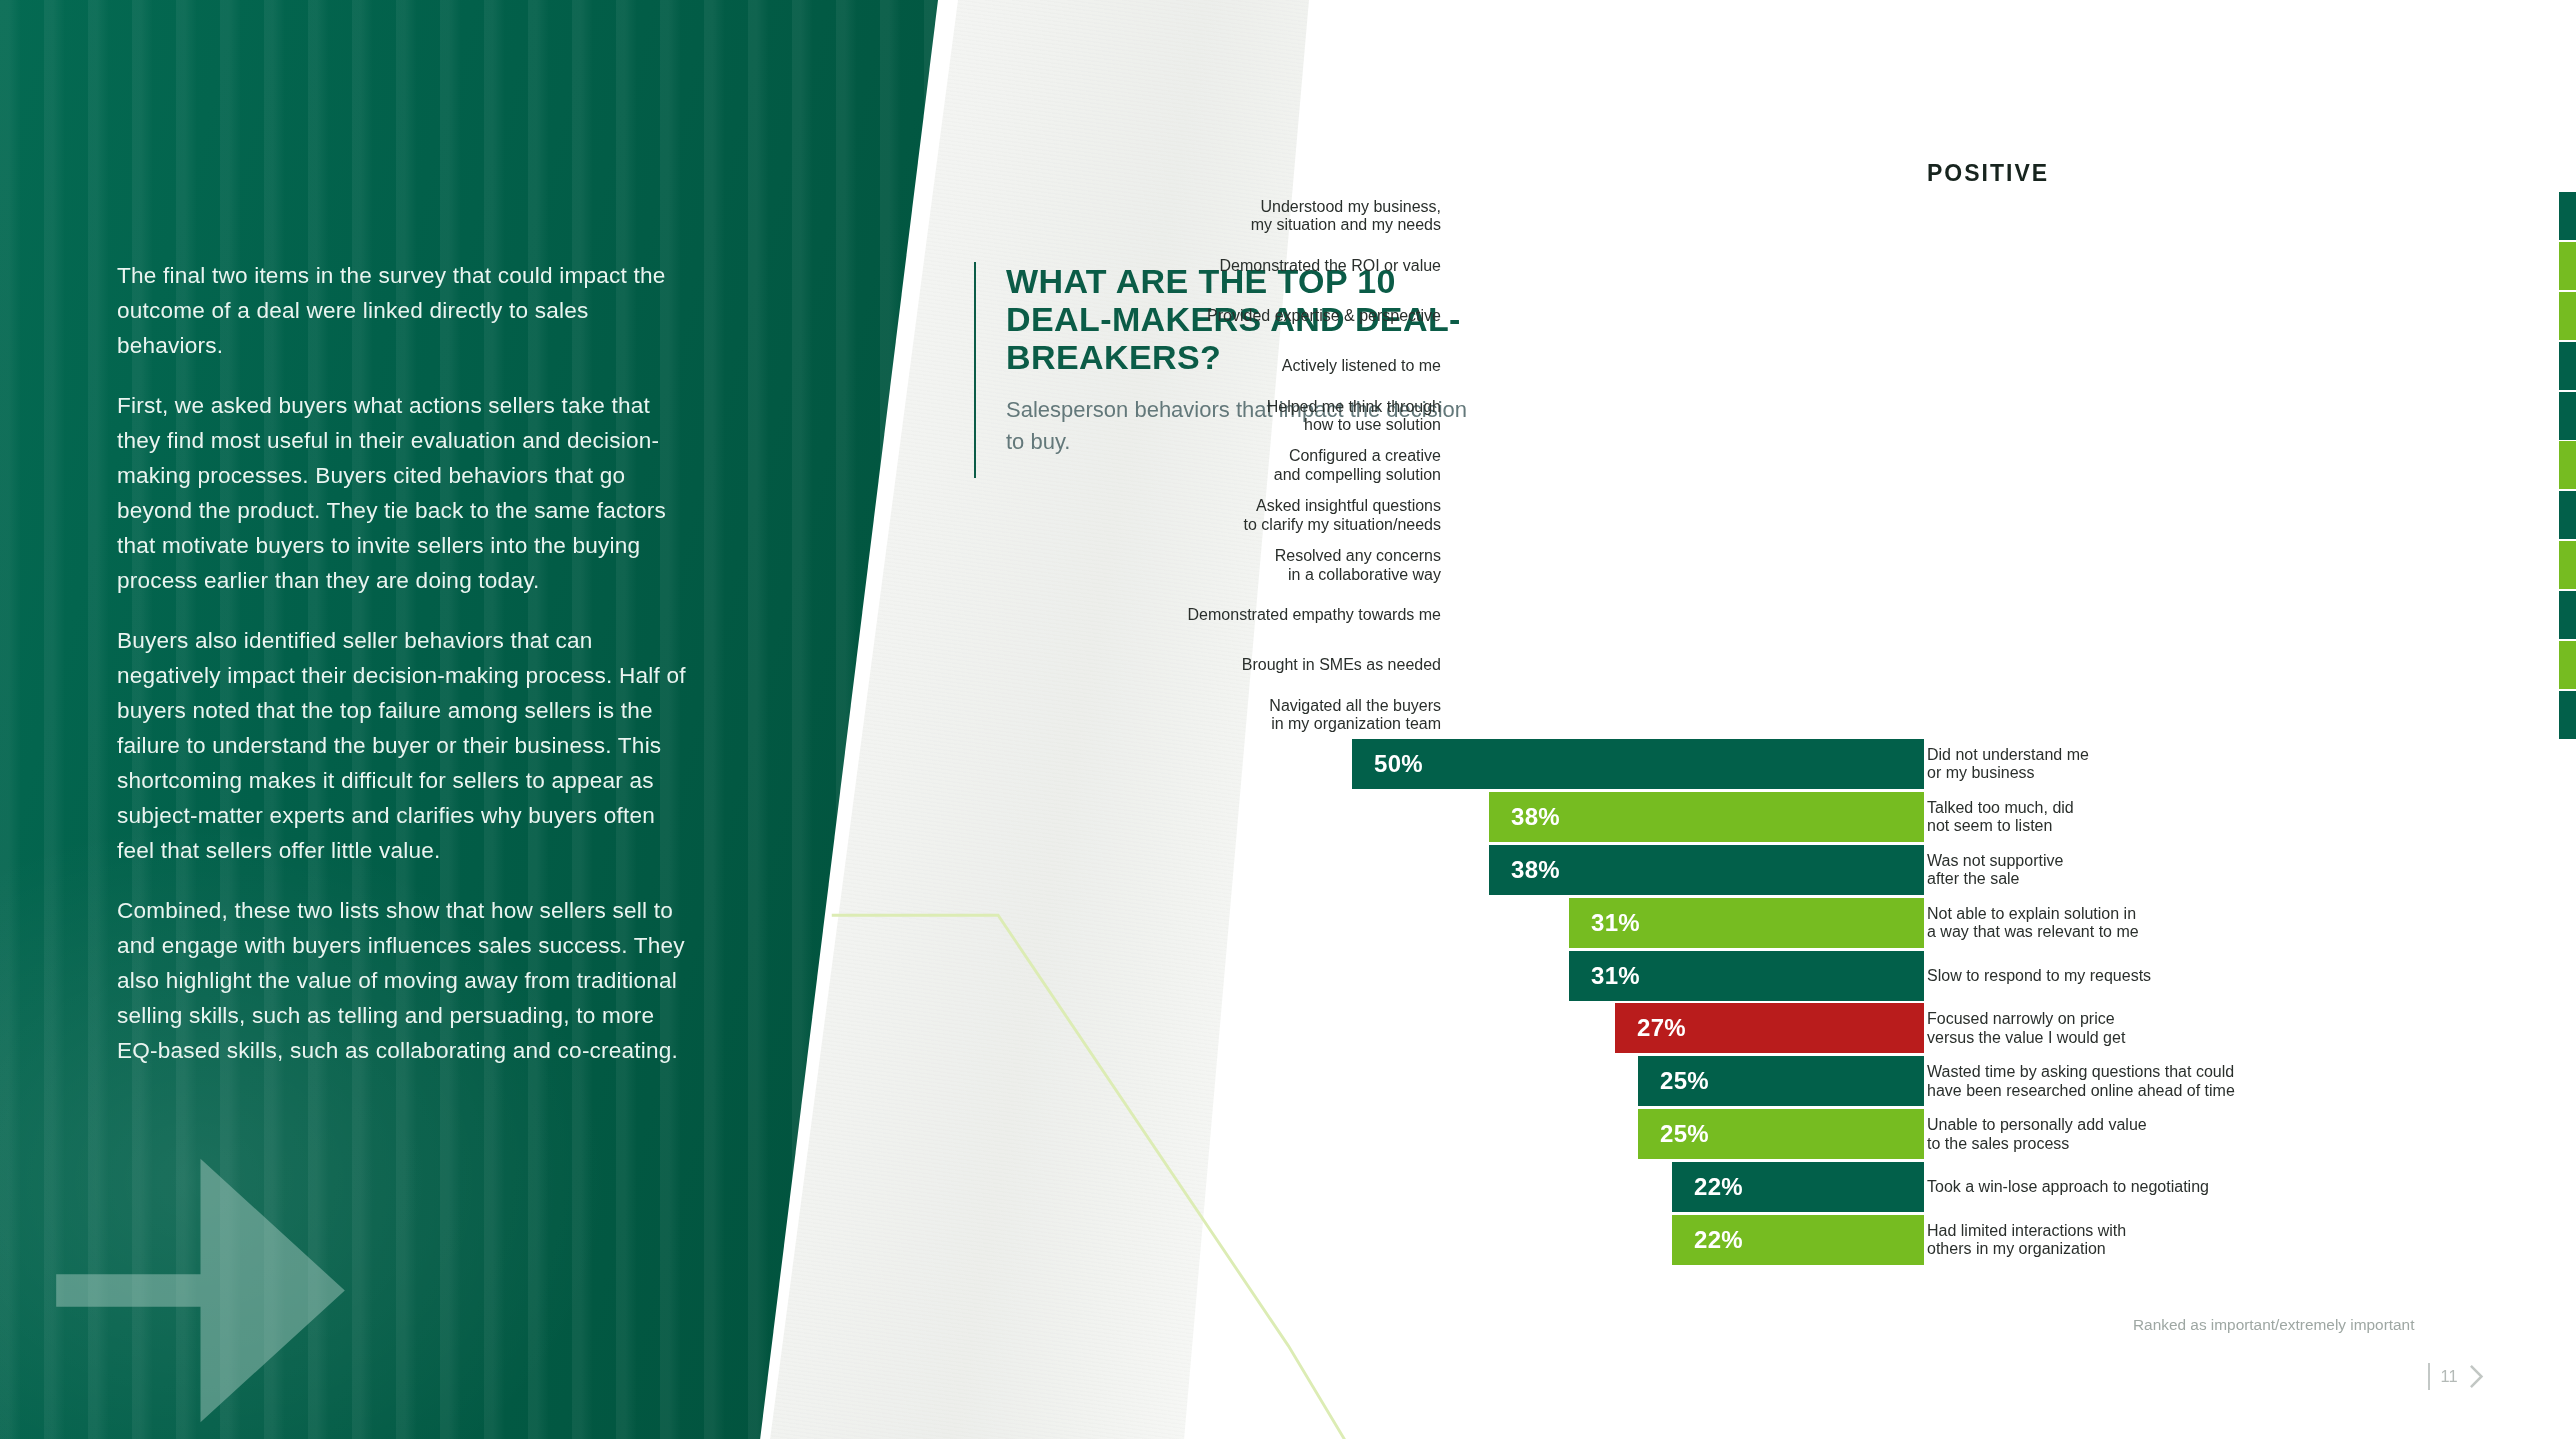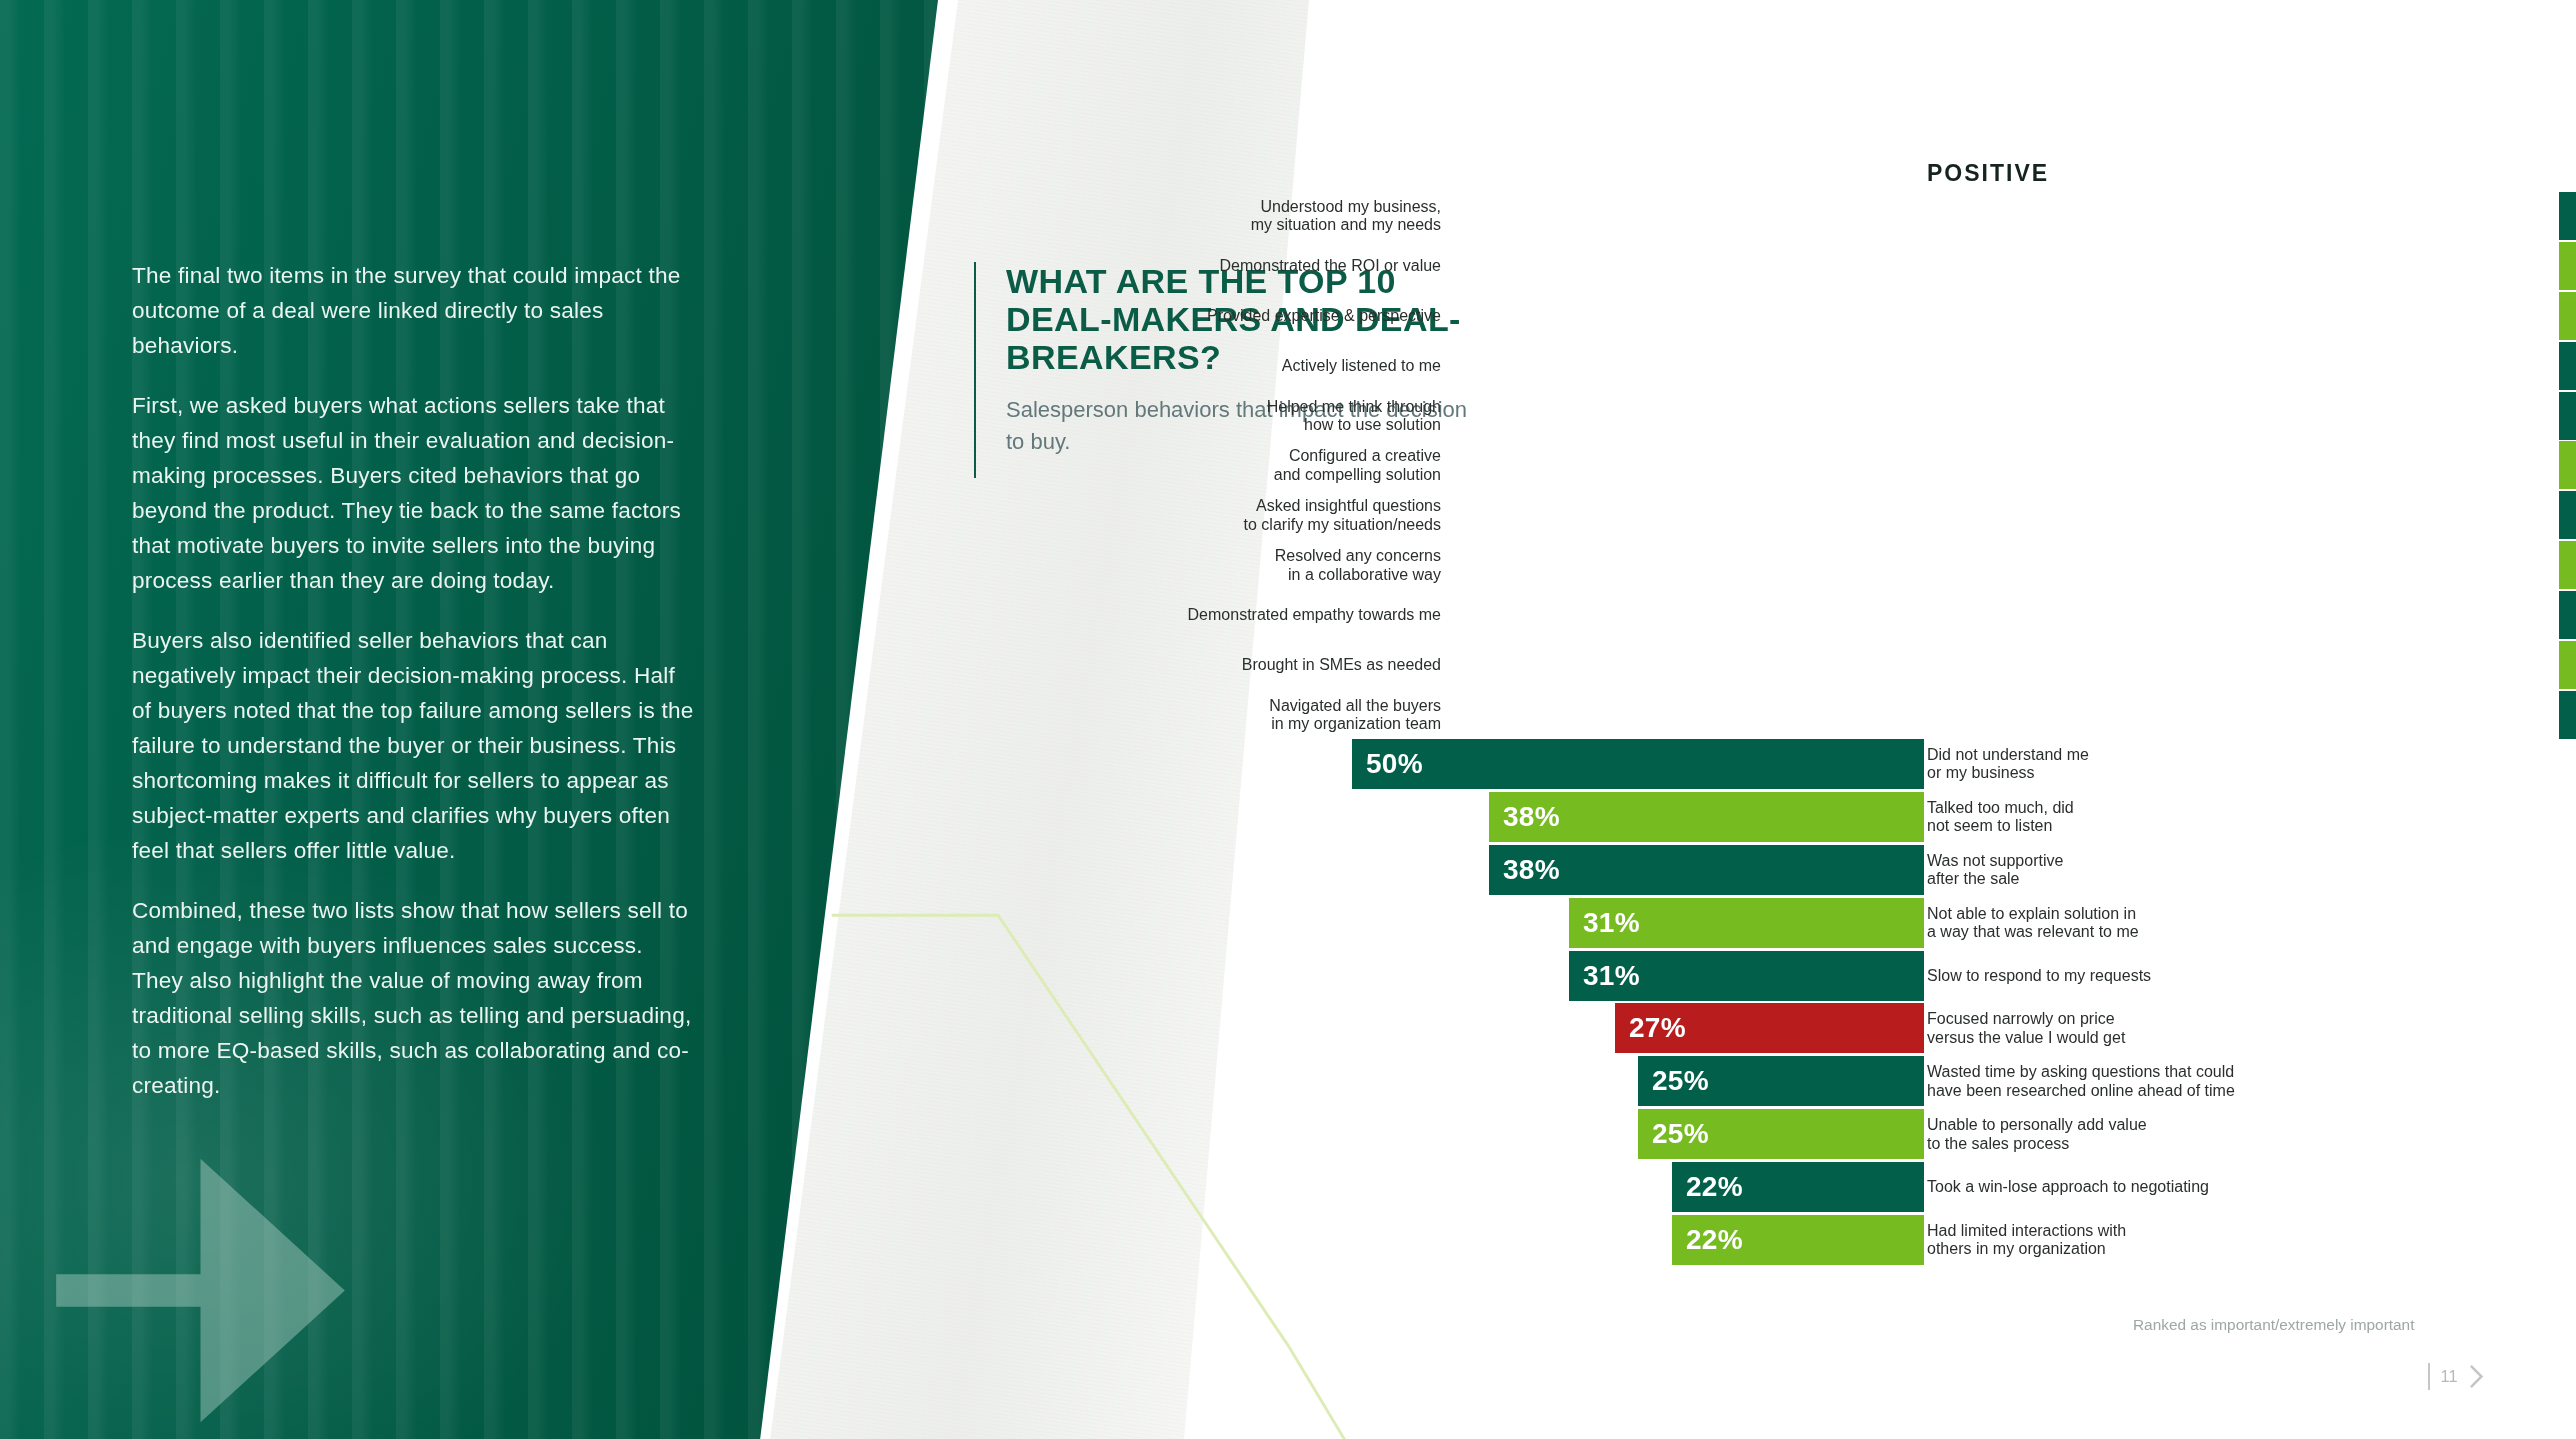--- a/index.html
+++ b/index.html
@@ -44,21 +44,21 @@
   
   #body-copy {
     position: absolute;
     left: 117px; top: 258px;
     width: 577px;
     color: #eaf4f0;
     font-size: 22.6px;
     line-height: 35px;
     letter-spacing: 0.2px;
   }
-  #body-copy p { margin-bottom: 25px; margin-left: 15px; }
+  #body-copy p { margin-bottom: 25px; }
   #body-copy p:last-child { margin-bottom: 0; }
 
   
   #texture-band {
     position: absolute;
     left: 770px; top: 0;
     width: 539px; height: 1440px;
     background:
       repeating-linear-gradient(8deg,
         rgba(0,0,0,0.012) 0px, rgba(0,0,0,0.012) 1px,
@@ -125,22 +125,22 @@
 
   
   #negative-rows { position: absolute; left: 962px; top: 739px; width: 1597px; }
   .neg-row { position: relative; height: 50px; margin-bottom: 2.9px; }
   .neg-bar {
     position: absolute; top: 0; height: 50px;
     right: 635px;
     display: flex; align-items: center; justify-content: flex-start;
   }
   .neg-bar .val {
-    color: #ffffff; font-size: 28px; font-weight: bold;
-    padding-left: 14px; letter-spacing: 0.3px;
+    color: #ffffff; font-size: 24px; font-weight: bold;
+    padding-left: 22px; letter-spacing: 0.3px;
   }
   .neg-label {
     position: absolute; left: 965px; top: 50%;
     transform: translateY(-50%);
     width: 616px;
     text-align: left;
     font-size: 16px;
     line-height: 18.3px;
     color: #2a2f2c;
     white-space: pre-line;

